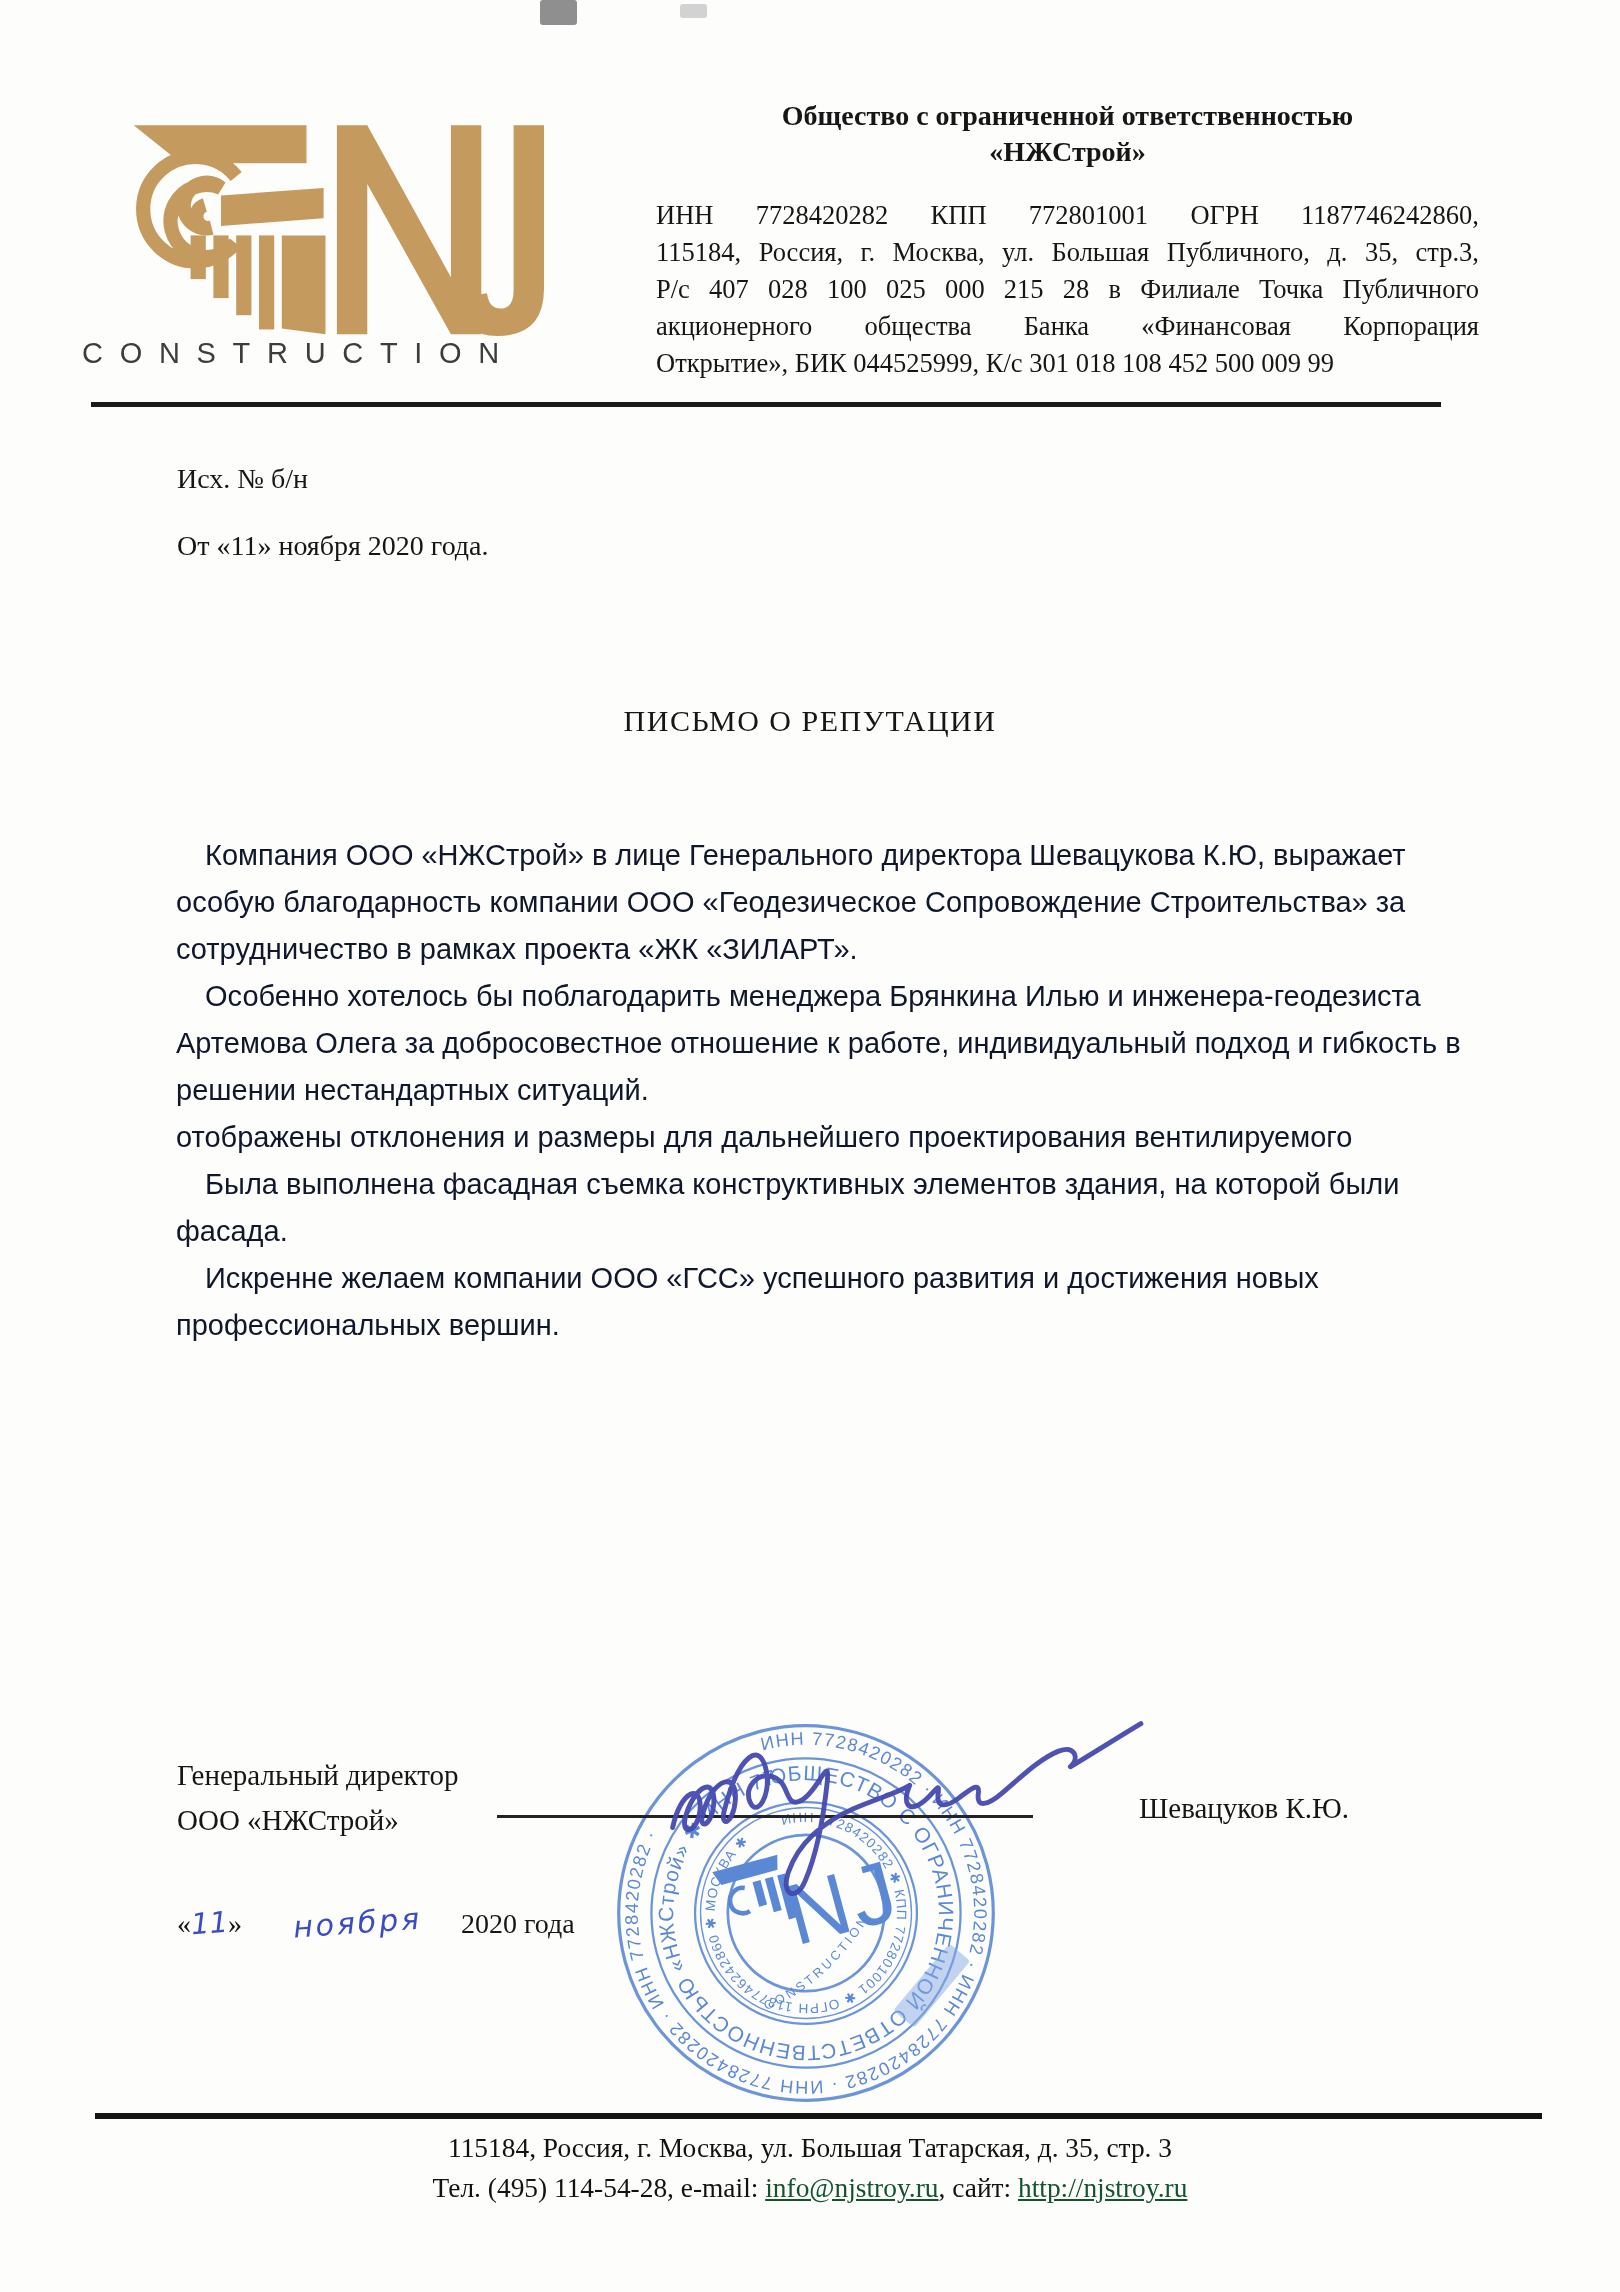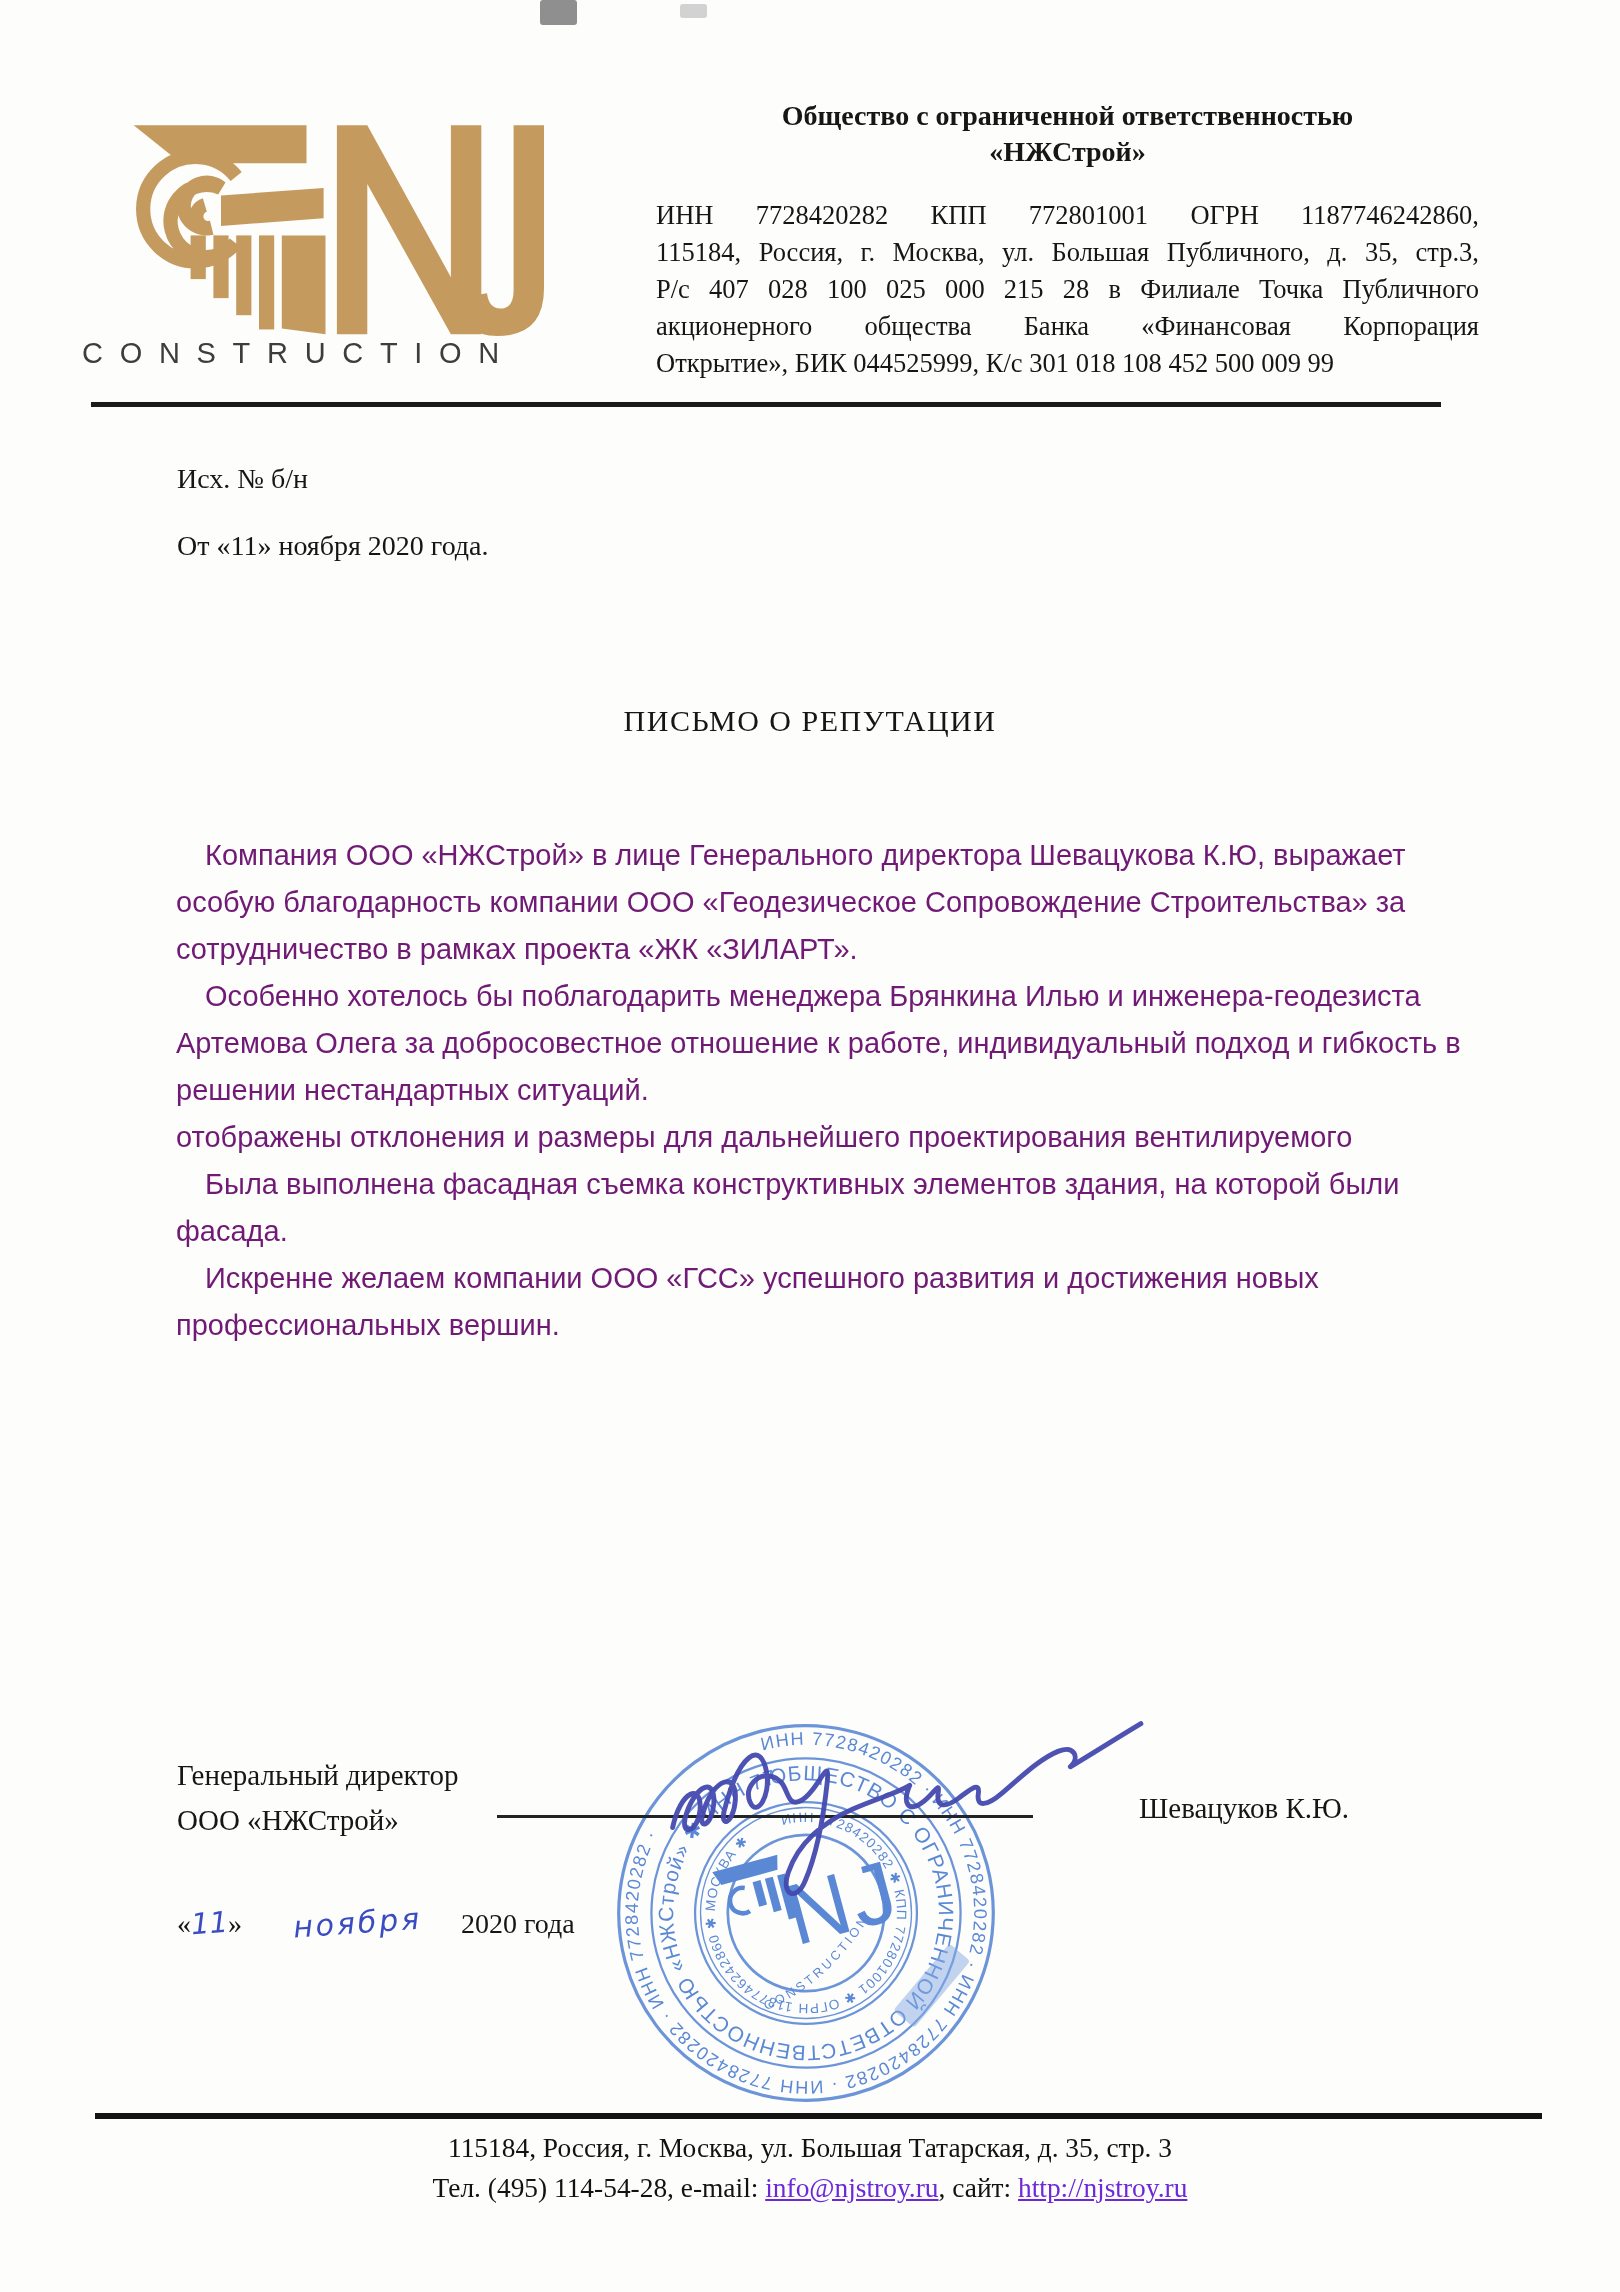--- a/index.html
+++ b/index.html
@@ -35,21 +35,21 @@
   .ref-date{position:absolute;left:177px;top:530px;font-size:28px;}
   
   .letter-title{
     position:absolute;left:0;top:704px;width:1620px;margin:0;
     text-align:center;font-size:30px;font-weight:400;letter-spacing:1.5px;
   }
   
   .body-text{
     position:absolute;left:176px;top:832px;width:1339px;
     font-family:"Liberation Sans","DejaVu Sans",sans-serif;
-    font-size:29px;line-height:47px;color:#701a75;
+    font-size:29px;line-height:47px;color:#0f172a;
   }
   .body-text .ln{white-space:nowrap;}
   .body-text .indent{padding-left:29px;}
   
   .sig-left{position:absolute;left:177px;top:1753px;font-size:29px;line-height:45px;}
   .signer-name{position:absolute;left:1139px;top:1792px;font-size:29px;}
   .sig-line{position:absolute;left:497px;top:1815px;width:536px;height:2.9px;background:#232323;z-index:3;}
   .stamp-svg{position:absolute;left:606px;top:1713px;width:400px;height:400px;z-index:2;opacity:.92;}
   .sign-svg{position:absolute;left:655px;top:1702px;width:529px;height:206px;z-index:4;}
   .date-row{position:absolute;left:177px;top:1905px;font-size:28px;white-space:nowrap;}
@@ -59,21 +59,21 @@
   }
   .hand-day{font-size:29px;}
   .hand-month{font-size:30px;letter-spacing:2.9px;margin:0 39px 0 51px;}
   .date-year{font-size:28px;}
   
   .rule-footer{left:95px;top:2113px;width:1447px;height:5.9px;background:#141414;}
   .footer-text{
     position:absolute;left:0;top:2128px;width:1620px;
     text-align:center;font-size:27.4px;line-height:40px;color:#121212;
   }
-  .link{color:#6d28d9;text-decoration:underline;cursor:pointer;}
+  .link{color:#14532d;text-decoration:underline;cursor:pointer;}
 </style>
 </head>
 <body>
 
 <div class="page">
 
   <div class="smudge smudge-a"></div>
   <div class="smudge smudge-b"></div>
 
   <svg class="logo-svg" viewBox="0 0 500 260" aria-hidden="true">

